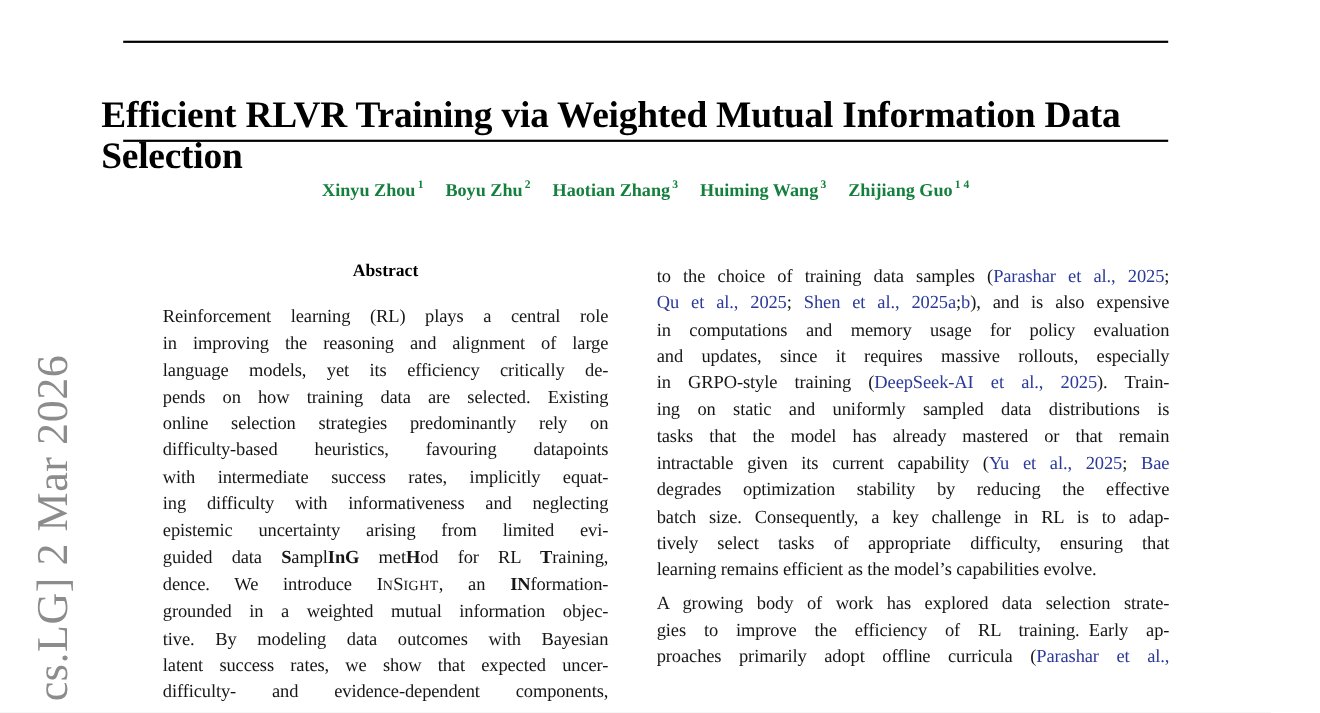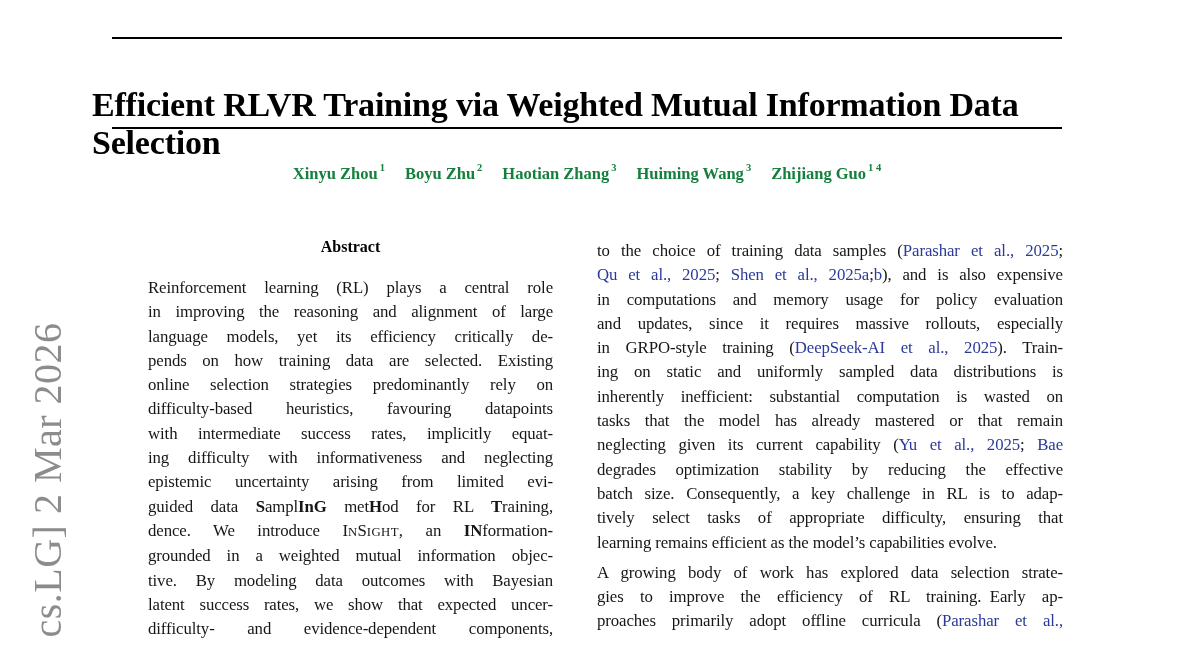--- a/index.html
+++ b/index.html
@@ -67,23 +67,22 @@
     </div>
 
   <div class="col col-right">
       <div class="para">
         <div class="tline"><span>to the choice of training data samples (</span><span class="seg-c">Parashar et al., 2025</span><span>;</span></div>
         <div class="tline"><span class="seg-c">Qu et al., 2025</span><span>; </span><span class="seg-c">Shen et al., 2025a</span><span>;</span><span class="seg-c">b</span><span>), and is also expensive</span></div>
         <div class="tline"><span>in computations and memory usage for policy evaluation</span></div>
         <div class="tline"><span>and updates, since it requires massive rollouts, especially</span></div>
         <div class="tline"><span>in GRPO-style training (</span><span class="seg-c">DeepSeek-AI et al., 2025</span><span>). Train-</span></div>
         <div class="tline"><span>ing on static and uniformly sampled data distributions is</span></div>
-        <div class="tline"><span>inherently inefficient: substantial computation is wasted on</span></div>
         <div class="tline"><span>tasks that the model has already mastered or that remain</span></div>
-        <div class="tline"><span>neglecting given its current capability (</span><span class="seg-c">Yu et al., 2025</span><span>; </span><span class="seg-c">Bae</span></div>
+        <div class="tline"><span>intractable given its current capability (</span><span class="seg-c">Yu et al., 2025</span><span>; </span><span class="seg-c">Bae</span></div>
         <div class="tline"><span>degrades optimization stability by reducing the effective</span></div>
         <div class="tline"><span>batch size. Consequently, a key challenge in RL is to adap-</span></div>
         <div class="tline"><span>tively select tasks of appropriate difficulty, ensuring that</span></div>
         <div class="tline endline"><span>learning remains efficient as the model’s capabilities evolve.</span></div>
       </div>
       <div class="para">
         <div class="tline"><span>A growing body of work has explored data selection strate-</span></div>
         <div class="tline"><span>gies to improve the efficiency of RL training. Early ap-</span></div>
         <div class="tline"><span>proaches primarily adopt offline curricula (</span><span class="seg-c">Parashar et al.,</span></div>
       </div>

